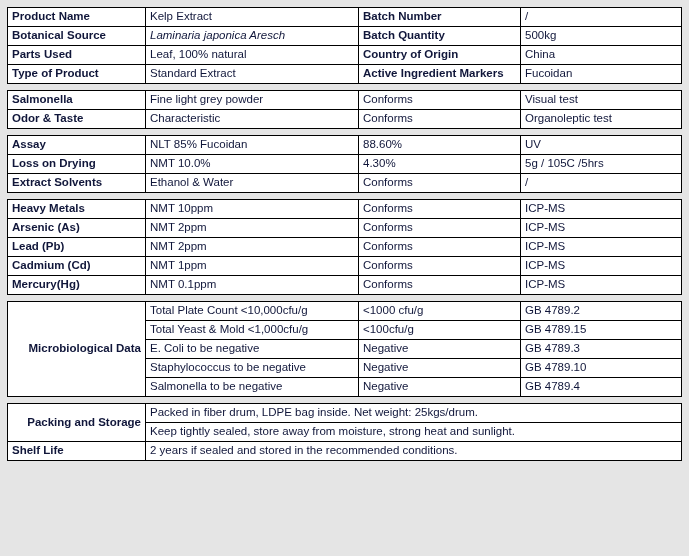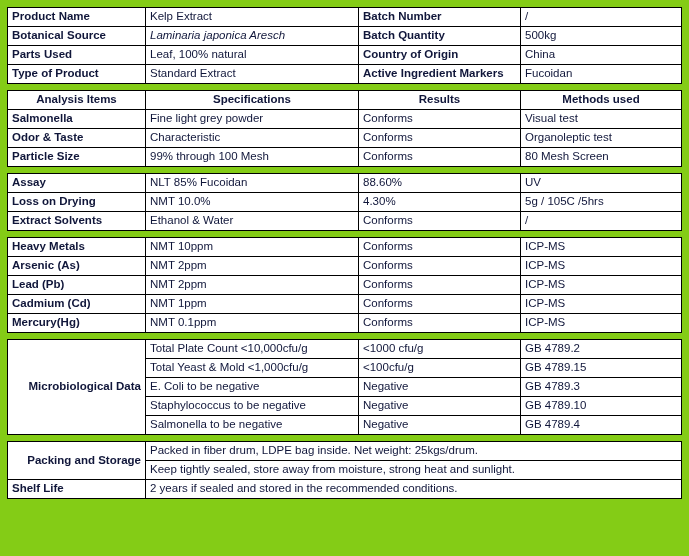--- a/index.html
+++ b/index.html
@@ -8,21 +8,21 @@
     padding: 0;
     width: 689px;
     height: 556px;
     background: #ffffff;
     font-family: "Liberation Sans", sans-serif;
   }
   #doc {
     position: relative;
     width: 689px;
     height: 556px;
-    background: #84cc16;
+    background: #e5e5e5;
     padding: 7px 8px 0 7px;
   }
   table.coa {
     width: 674px;
     border-collapse: collapse;
     table-layout: fixed;
     margin-bottom: 6px;
     background: #ffffff;
   }
   table.coa td {
@@ -108,42 +108,30 @@
 
   <table class="coa">
     <colgroup>
         <col class="c1">
         <col class="c2">
         <col class="c3">
         <col class="c4">
       </colgroup>
     <tbody>
       <tr>
-        <td class="hdr">Analysis Items</td>
-        <td class="hdr">Specifications</td>
-        <td class="hdr">Results</td>
-        <td class="hdr">Methods used</td>
-      </tr>
-      <tr>
         <td class="lbl">Salmonella</td>
         <td>Fine light grey powder</td>
         <td class="ctr">Conforms</td>
         <td class="ctr">Visual test</td>
       </tr>
       <tr>
         <td class="lbl">Odor &amp; Taste</td>
         <td>Characteristic</td>
         <td class="ctr">Conforms</td>
         <td class="ctr">Organoleptic test</td>
-      </tr>
-      <tr>
-        <td class="lbl">Particle Size</td>
-        <td>99% through 100 Mesh</td>
-        <td class="ctr">Conforms</td>
-        <td class="ctr">80 Mesh Screen</td>
       </tr>
     </tbody>
   </table>
 
   <table class="coa">
     <colgroup>
         <col class="c1">
         <col class="c2">
         <col class="c3">
         <col class="c4">

